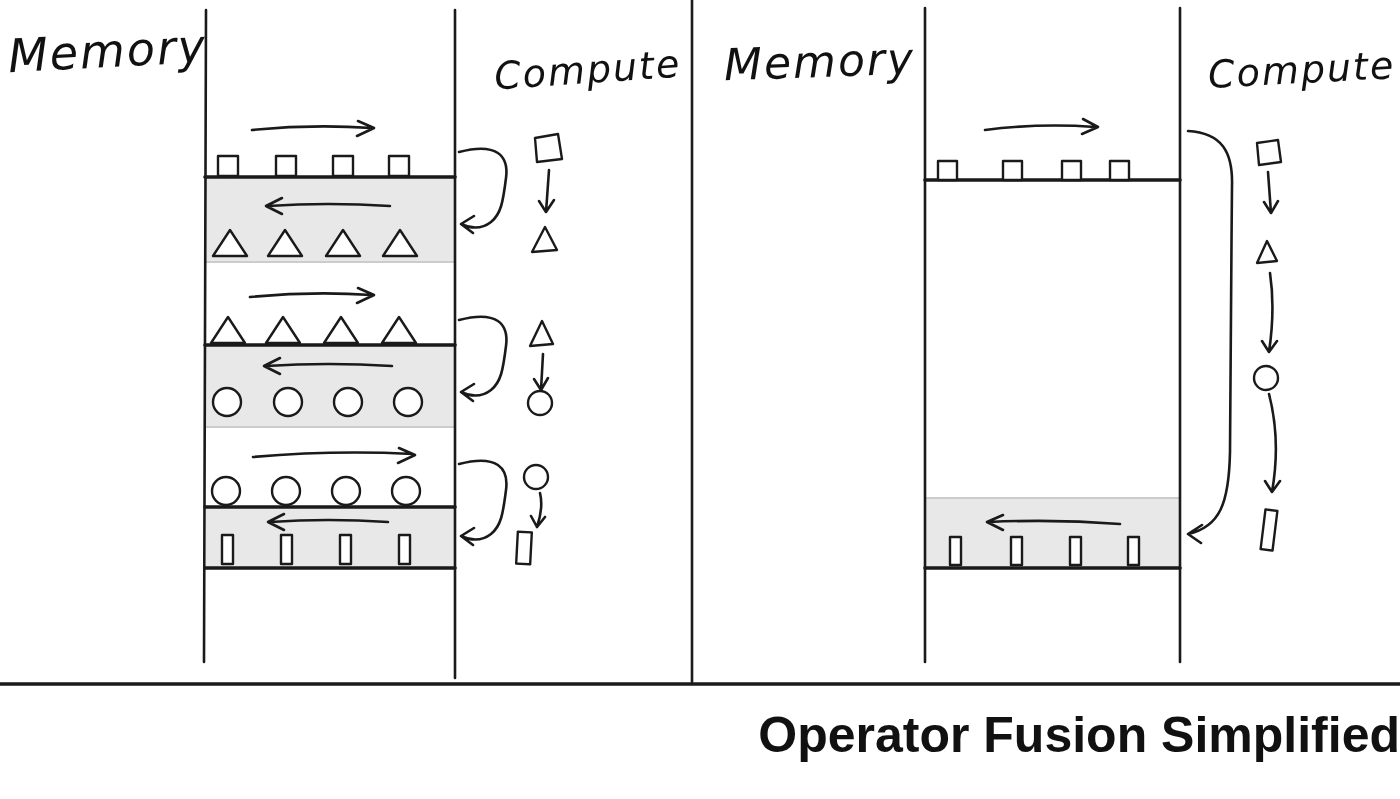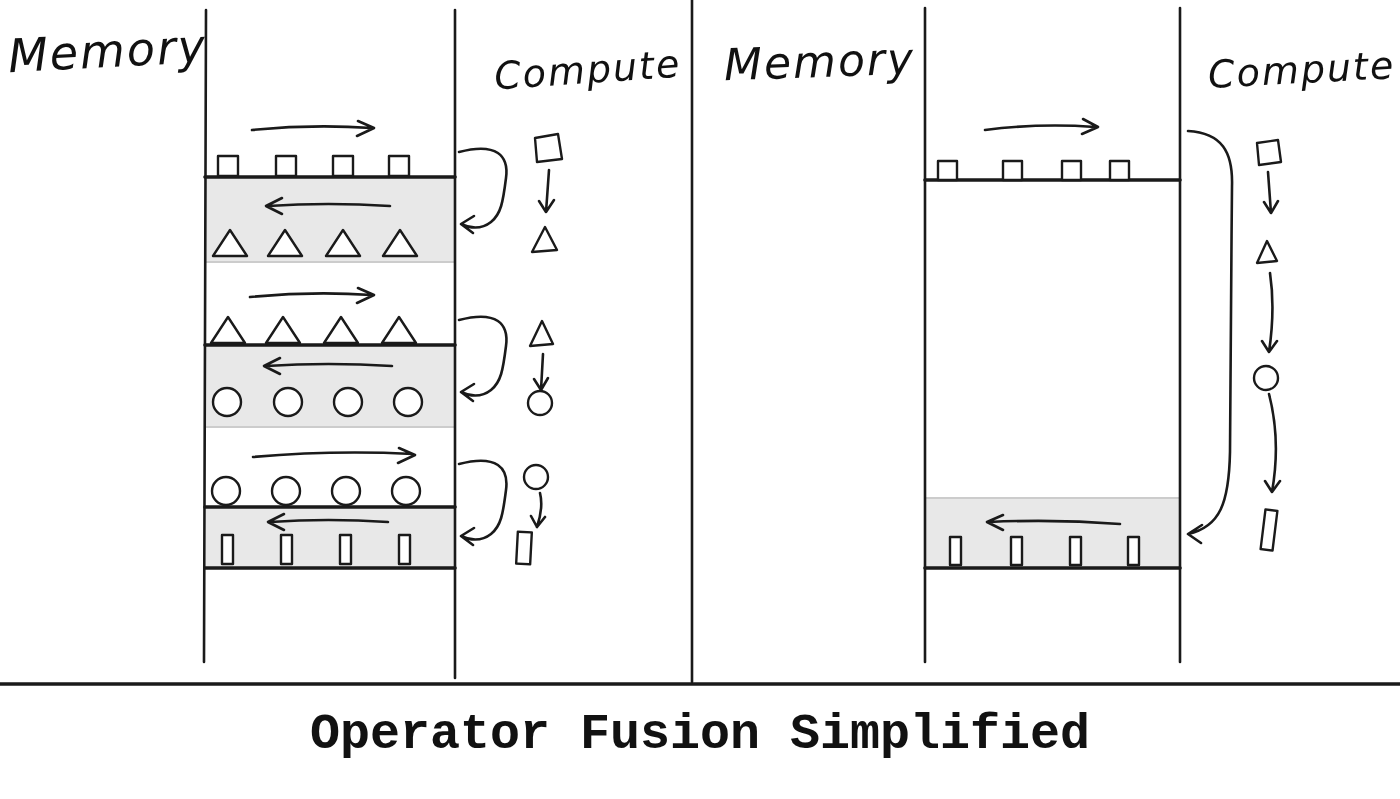--- a/index.html
+++ b/index.html
@@ -41,25 +41,25 @@
   }
   .mem-left   { left: 8px;    top: 24px; font-size: 46px; transform: rotate(-3deg); }
   .comp-left  { left: 494px;  top: 48px; font-size: 38px; transform: rotate(-4deg); }
   .mem-right  { left: 724px;  top: 36px; font-size: 44px; transform: rotate(-2deg); }
   .comp-right { left: 1208px; top: 48px; font-size: 38px; transform: rotate(-3deg); }
 
   .title {
     position: absolute;
     left: 0; top: 706px;
     width: 100%;
-    text-align: center;
+    text-align: right;
     font-size: 50px;
     font-weight: 800;
     color: #111;
-    font-family: Liberation Mono, monospace;
+    font-family: Liberation Sans, sans-serif;
   }
 </style>
 </head>
 <body>
 
 <div class="canvas">
 
   <svg width="1400" height="799" viewBox="0 0 1400 799">
 
     <g>

